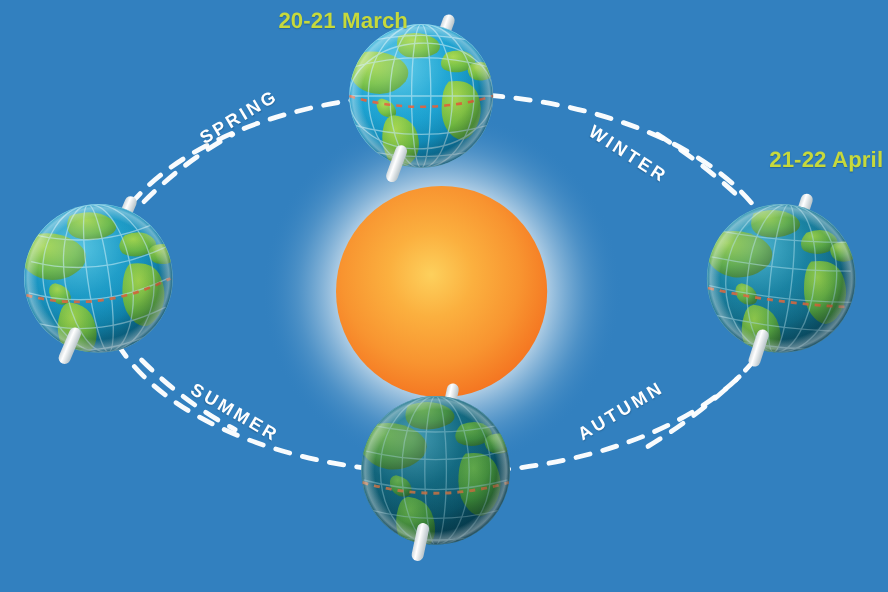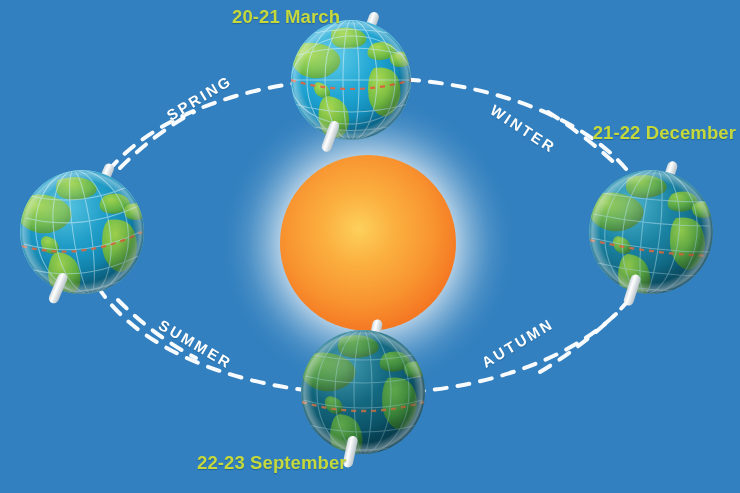--- a/index.html
+++ b/index.html
@@ -325,21 +325,20 @@
 
     <g opacity="0.97">
       <path d="M120 168 q34 -34 74 -56" fill="none" stroke="#ffffff" stroke-width="4" stroke-dasharray="12 11" stroke-linecap="round"></path>
       <path d="M548 112 q38 24 72 56" fill="none" stroke="#ffffff" stroke-width="4" stroke-dasharray="12 11" stroke-linecap="round"></path>
       <path d="M118 300 q36 36 78 58" fill="none" stroke="#ffffff" stroke-width="4" stroke-dasharray="12 11" stroke-linecap="round"></path>
       <path d="M540 372 q40 -24 76 -58" fill="none" stroke="#ffffff" stroke-width="4" stroke-dasharray="12 11" stroke-linecap="round"></path>
     </g>
   </svg>
 
   <div class="date-label" id="lbl-march">20-21 March</div>
-  <div class="date-label" id="lbl-december">21-22 December</div>
-  <div class="date-label" id="lbl-september">22-23 September</div>
+  <div class="date-label" id="lbl-december">21-22 April</div>
 
   <div class="season-label" id="lbl-spring">SPRING</div>
   <div class="season-label" id="lbl-winter">WINTER</div>
   <div class="season-label" id="lbl-summer">SUMMER</div>
   <div class="season-label" id="lbl-autumn">AUTUMN</div>
 
 </div>
 
 </body></html>

